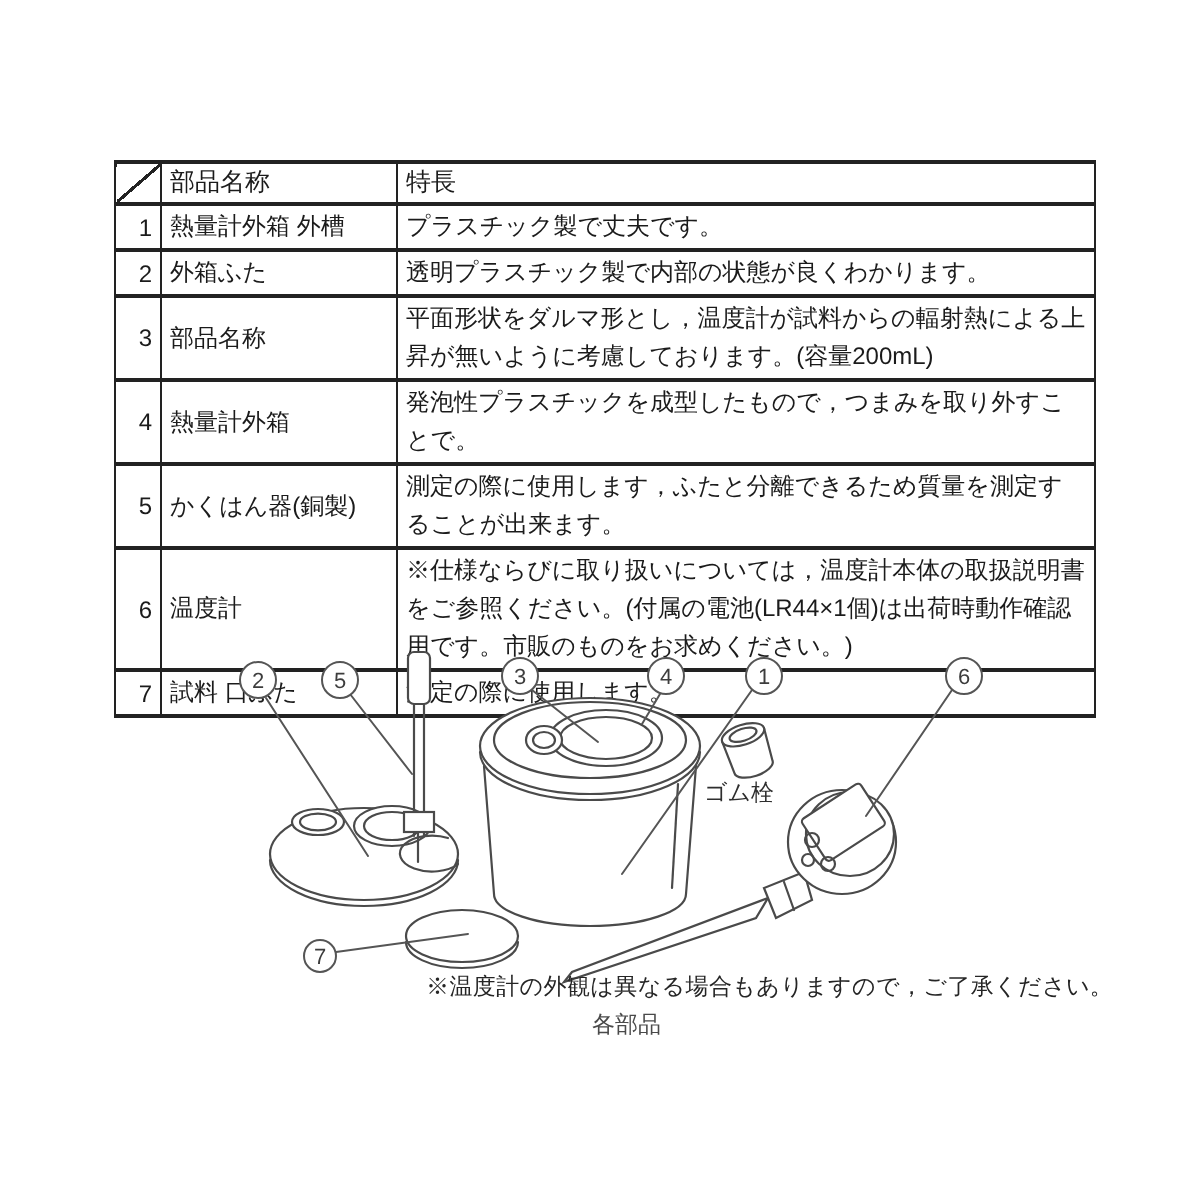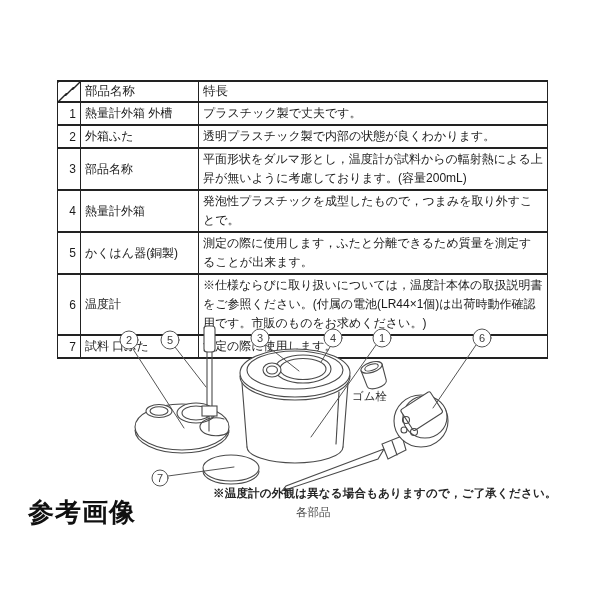--- a/index.html
+++ b/index.html
@@ -32,21 +32,21 @@
   th.name-h{text-align:left;}
   th.feat-h{text-align:left;}
   td.feat{line-height:19px;padding-left:6px;}
   tr.h18{height:18px;} tr.h20{height:20px;} tr.h39{height:39px;} tr.h58{height:58px;}
   
   svg.diagram{position:absolute;left:0;top:0;}
   svg .callout-num{font-size:11px;fill:#3d3d3d;stroke:none;font-family:"Liberation Sans",sans-serif;}
   svg .jp-label{font-size:11.5px;fill:#2e2e2e;stroke:none;font-family:"Liberation Sans",sans-serif;}
   
   .note-text{
-    position:absolute;left:213px;top:486px;font-size:11.5px;font-weight:700;
+    position:absolute;left:213px;top:486px;font-size:11.5px;font-weight:400;
     color:#252525;white-space:nowrap;letter-spacing:0.2px;
   }
   .caption-text{
     position:absolute;left:296px;top:505px;font-size:11.5px;color:#4a4a4a;white-space:nowrap;text-align:right;
   }
   .ref-label{
     position:absolute;left:28px;top:495px;font-size:26px;font-weight:600;
     color:#101010;white-space:nowrap;letter-spacing:1px;
   }
 </style>
@@ -197,15 +197,14 @@
           <text class="callout-num" x="160" y="482" text-anchor="middle">7</text>
         </g>
       </g>
 
       <text class="jp-label" x="352" y="400">ゴム栓</text>
     </g>
   </svg>
 
   <div class="note-text">※温度計の外観は異なる場合もありますので，ご了承ください。</div>
   <div class="caption-text">各部品</div>
-  <div class="ref-label">参考画像</div>
 
 </div>
 
 </body></html>

